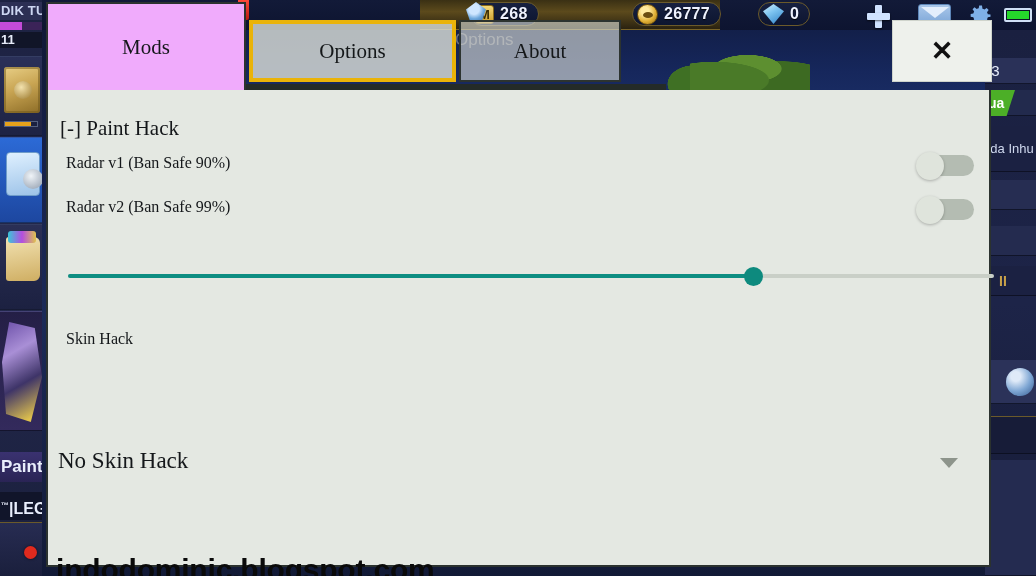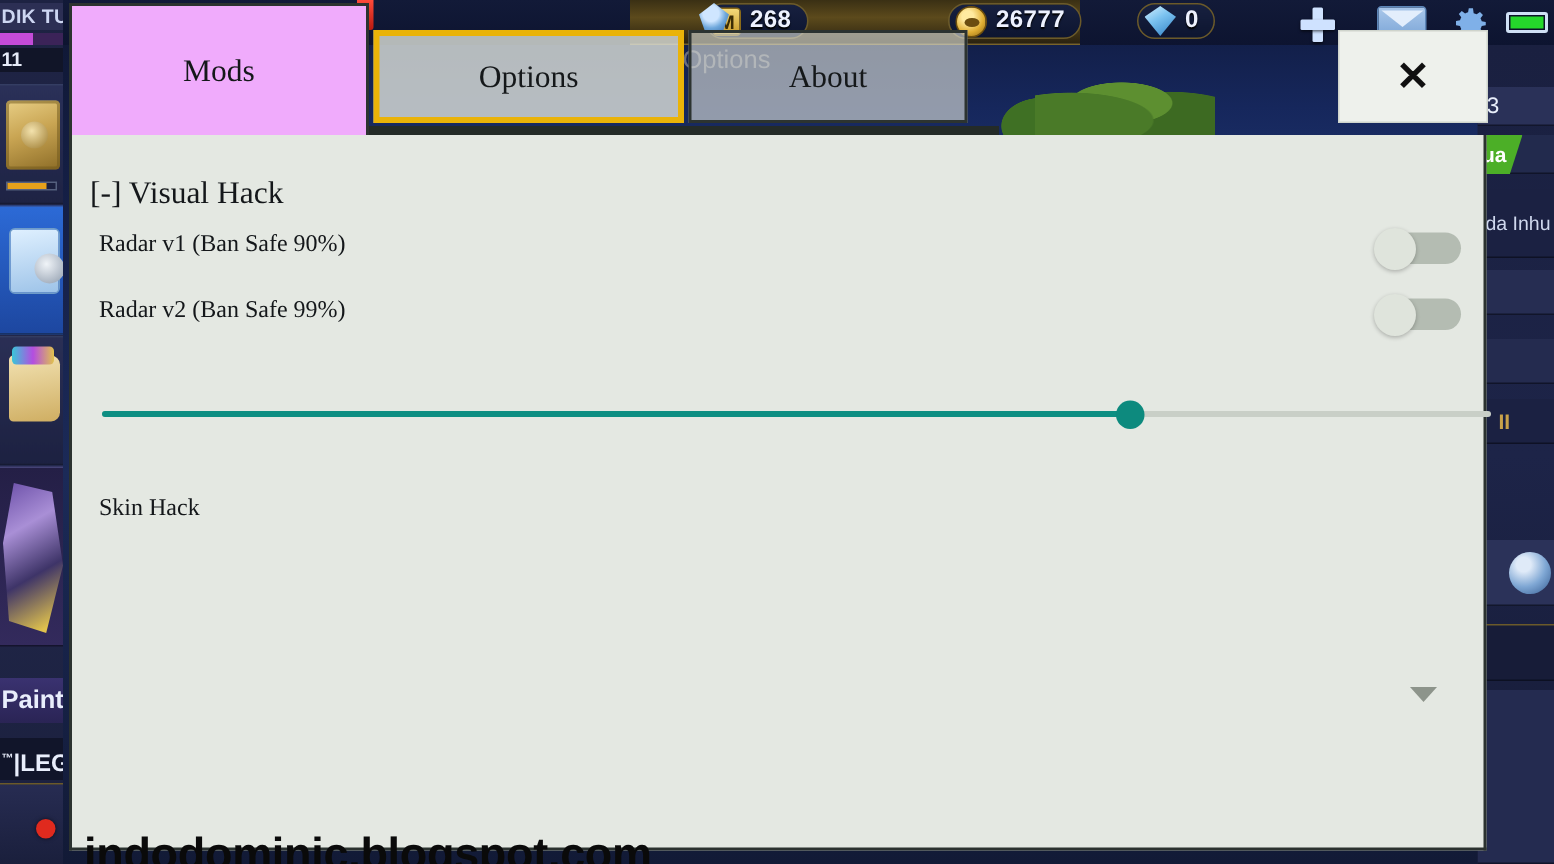--- a/index.html
+++ b/index.html
@@ -269,21 +269,21 @@
     border:2px solid #2c3330; border-bottom:none;
     font-size:21px;
   }
   .tab-options {
     left:203px; top:20px; width:207px; height:62px;
     background:rgba(222,226,219,.80);
     border:4px solid #eab308;
     font-size:21px;
   }
   .tab-about {
-    left:413px; top:20px; width:186px; height:62px;
+    left:413px; top:20px; width:162px; height:62px;
     background:rgba(222,226,219,.62);
     border:2px solid #2c3330;
     font-size:21px;
   }
   .tabs-underline {
     position:absolute; left:200px; top:84px; width:420px; height:6px;
     background:#242b28;
   }
   .red-badge {
     position:absolute; left:192px; top:0px; width:11px; height:20px;
@@ -464,21 +464,21 @@
       </div>
 
       <div class="close-btn">
         <span>✕</span>
       </div>
     </div>
 
     <div class="panel-body">
       <div class="panel-inner">
 
-        <div class="group-head" style="top:26px;">[-] Visual Hack</div>
+        <div class="group-head" style="top:26px;">[-] Paint Hack</div>
 
         <div class="row-label" style="top:64px;">Radar v1 (Ban Safe 90%)</div>
         <div class="toggle" style="left:868px; top:62px;">
           <div class="track"></div>
           <div class="thumb"></div>
         </div>
 
         <div class="row-label" style="top:108px;">Radar v2 (Ban Safe 99%)</div>
         <div class="toggle" style="left:868px; top:106px;">
           <div class="track"></div>
@@ -488,20 +488,21 @@
         <div class="slider" id="cam-slider" style="left:20px; top:177px; width:926px;">
           <div class="rail"></div>
           <div class="fill" id="cam-fill" style="width: 74%;"></div>
           <div class="knob" id="cam-knob" style="left: 74%;"></div>
         </div>
 
 
         <div class="row-label" style="top:240px;">Skin Hack</div>
 
         <div class="dropdown">
+          <span class="dd-text">No Skin Hack</span>
           <span class="dd-arrow"></span>
         </div>
 
         <div class="watermark">indodominic.blogspot.com</div>
       </div>
     </div>
   </div>
 </div>
 
 </body></html>

